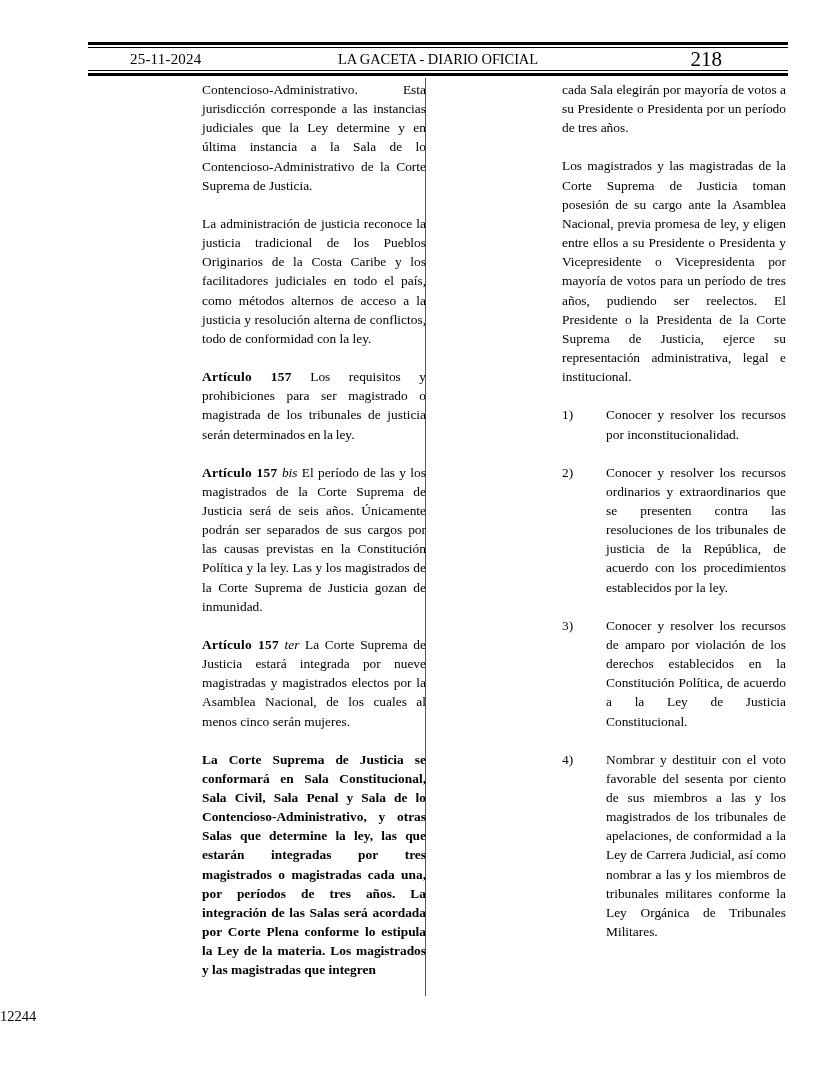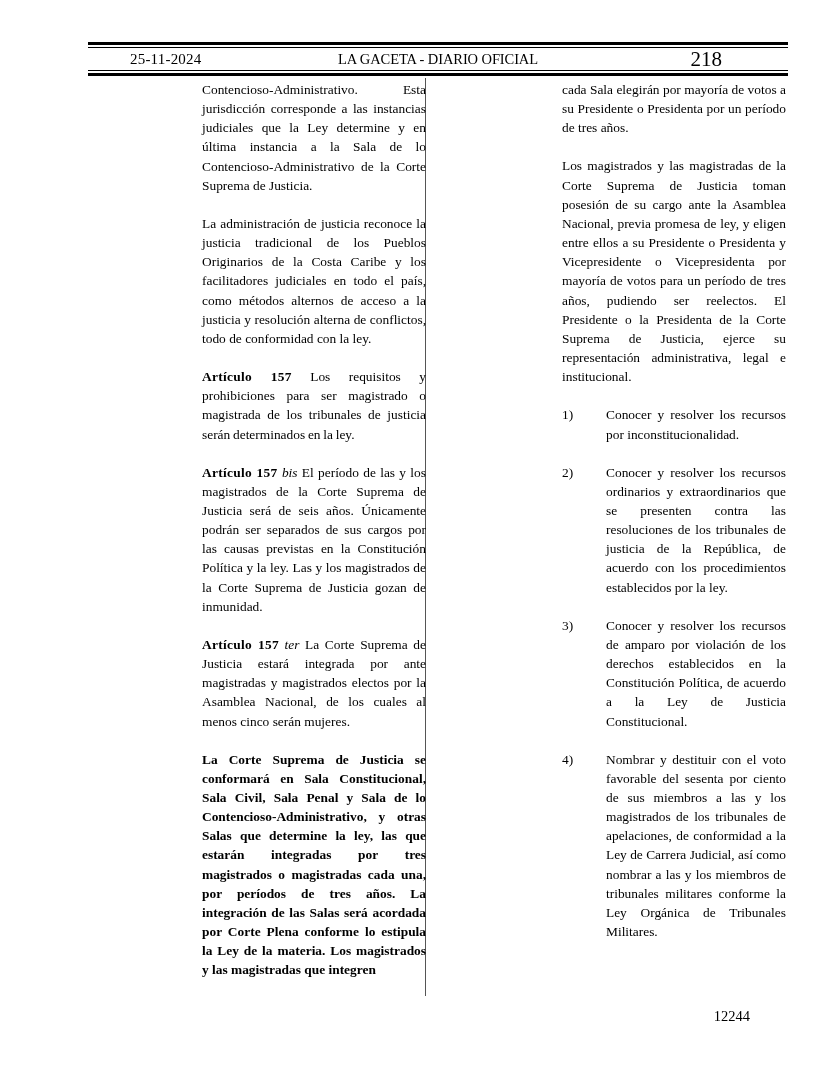--- a/index.html
+++ b/index.html
@@ -126,21 +126,21 @@
     text-align: left;
     font-size: 13.4px;
   }
 
   
   .footer {
     position: absolute;
     left: 0;
     top: 1008px;
     width: 750px;
-    text-align: right;
+    text-align: left;
     font-size: 14.5px;
   }
 </style>
 </head>
 <body>
 
 <div class="page">
 
   <div class="masthead">
     <div class="rule-thick"></div>
@@ -170,21 +170,21 @@
       <b class="art">Artículo 157</b><span> Los requisitos y prohibiciones para ser magistrado o magistrada de los tribunales de justicia serán determinados en la ley.</span>
     </p>
 
     <p class="para">
       <b class="art">Artículo 157</b>
       <i class="lat">bis</i><span> El período de las y los magistrados de la Corte Suprema de Justicia será de seis años. Únicamente podrán ser separados de sus cargos por las causas previstas en la Constitución Política y la ley. Las y los magistrados de la Corte Suprema de Justicia gozan de inmunidad.</span>
     </p>
 
     <p class="para">
       <b class="art">Artículo 157</b>
-      <i class="lat">ter</i><span> La Corte Suprema de Justicia estará integrada por ante magistradas y magistrados electos por la Asamblea Nacional, de los cuales al menos cinco serán mujeres.</span>
+      <i class="lat">ter</i><span> La Corte Suprema de Justicia estará integrada por nueve magistradas y magistrados electos por la Asamblea Nacional, de los cuales al menos cinco serán mujeres.</span>
     </p>
 
     <p class="para">La Corte Suprema de Justicia se conformará en Sala Constitucional, Sala Civil, Sala Penal y Sala de lo Contencioso-Administrativo, y otras Salas que determine la ley, las que estarán integradas por tres magistrados o magistradas cada una, por períodos de tres años. La integración de las Salas será acordada por Corte Plena conforme lo estipula la Ley de la materia. Los magistrados y las magistradas que integren</p>
 
   </div>
 
   <div class="col col-right">
 
     <p class="para">cada Sala elegirán por mayoría de votos a su Presidente o Presidenta por un período de tres años.</p>
 

